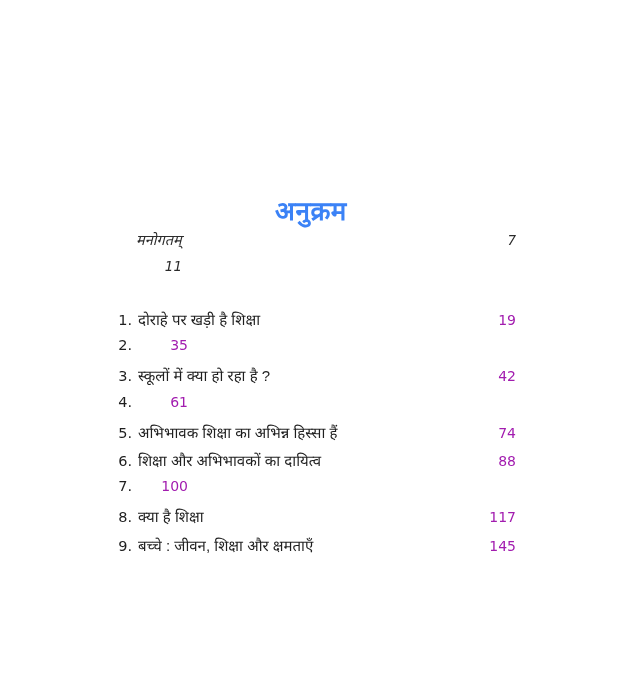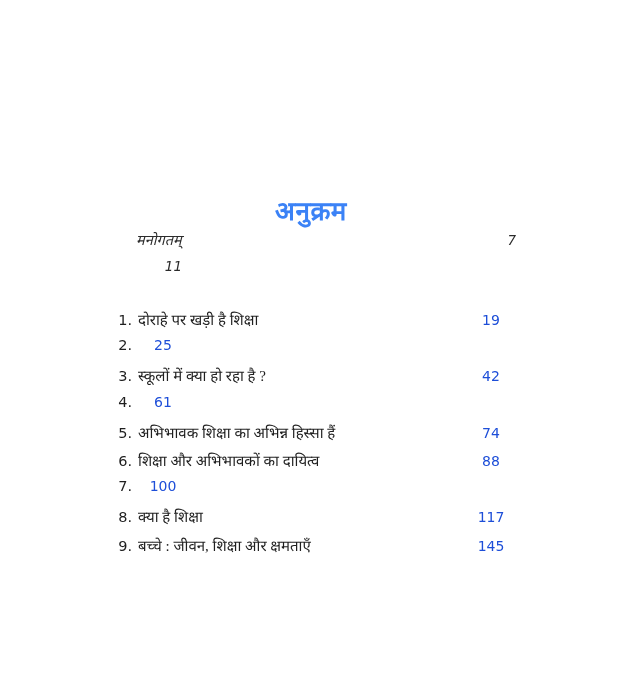--- a/index.html
+++ b/index.html
@@ -97,34 +97,34 @@
     padding-right: 6px;
     font-family: "DejaVu Sans", "Liberation Sans", sans-serif;
     font-size: 14.5px;
     font-weight: 400;
     color: #1f1f1f;
     white-space: nowrap;
   }
 
   .ch-title {
     flex: 1 1 auto;
-    font-family: Liberation Serif, serif;
+    font-family: Liberation Sans, sans-serif;
     font-size: 15px;
     font-weight: 400;
     color: #1f1f1f;
     white-space: nowrap;
   }
 
   .ch-page {
     flex: 0 0 50px;
-    text-align: center;
+    text-align: right;
     font-family: "DejaVu Sans", "Liberation Sans", sans-serif;
     font-size: 14px;
     font-weight: 400;
-    color: #1d4ed8;
+    color: #a21caf;
   }
 </style>
 </head>
 <body>
 
 <div class="page">
 
   <div class="toc-title">अनुक्रम</div>
 
   <div class="front-matter">
@@ -144,21 +144,21 @@
   <div class="chapter-list">
 
     <div class="ch-row">
       <span class="ch-num">1.</span>
       <span class="ch-title">दोराहे पर खड़ी है शिक्षा</span>
       <span class="ch-page">19</span>
     </div>
 
     <div class="ch-row">
       <span class="ch-num">2.</span>
-      <span class="ch-page">25</span>
+      <span class="ch-page">35</span>
     </div>
 
     <div class="ch-row">
       <span class="ch-num">3.</span>
       <span class="ch-title">स्कूलों में क्या हो रहा है ?</span>
       <span class="ch-page">42</span>
     </div>
 
     <div class="ch-row">
       <span class="ch-num">4.</span>

